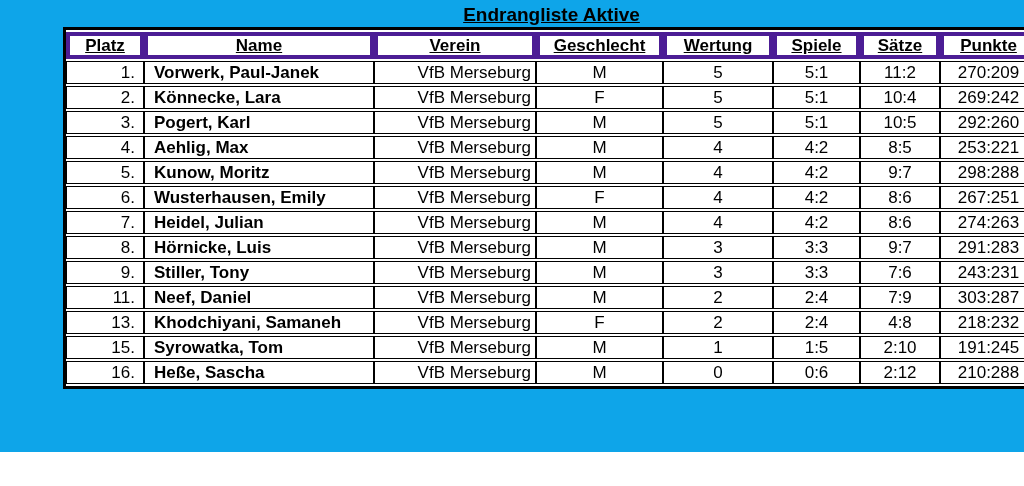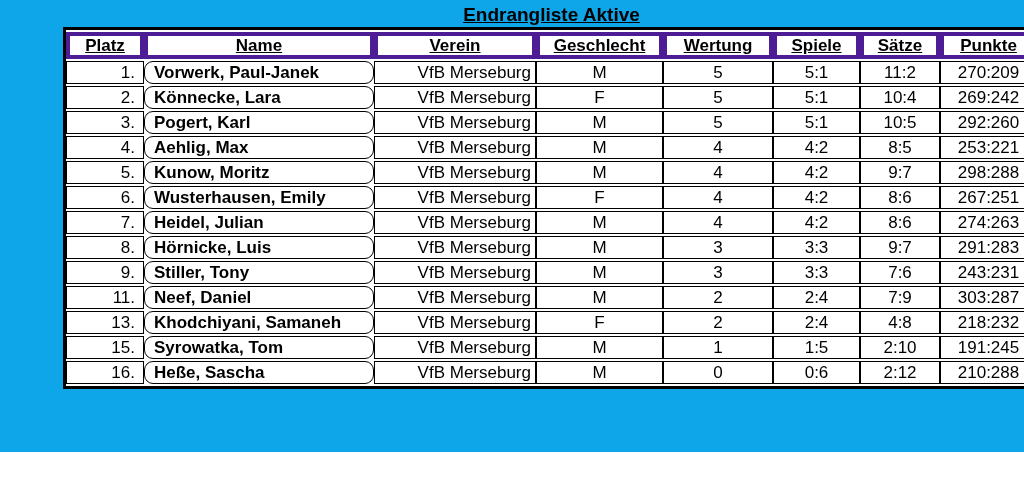--- a/index.html
+++ b/index.html
@@ -52,21 +52,21 @@
     padding: 0 2px;
     text-decoration: underline;
   }
   table.ranking td {
     border: 1px solid #000000;
     height: 23px;
     padding: 0 4px;
   }
   
   .c0 { text-align: right; padding-right: 8px !important; }
-  .c1 { text-align: left; font-weight: bold; padding-left: 9px !important; border-radius: 9px; }
+  .c1 { text-align: left; font-weight: bold; padding-left: 9px !important; }
   .c2 { text-align: right; padding-left: 10px !important; }
   .c3, .c4, .c5, .c6, .c7 { text-align: center; }
 </style>
 </head>
 <body>
 
 <div class="page">
 
   <div class="doc-title">Endrangliste Aktive</div>
 

